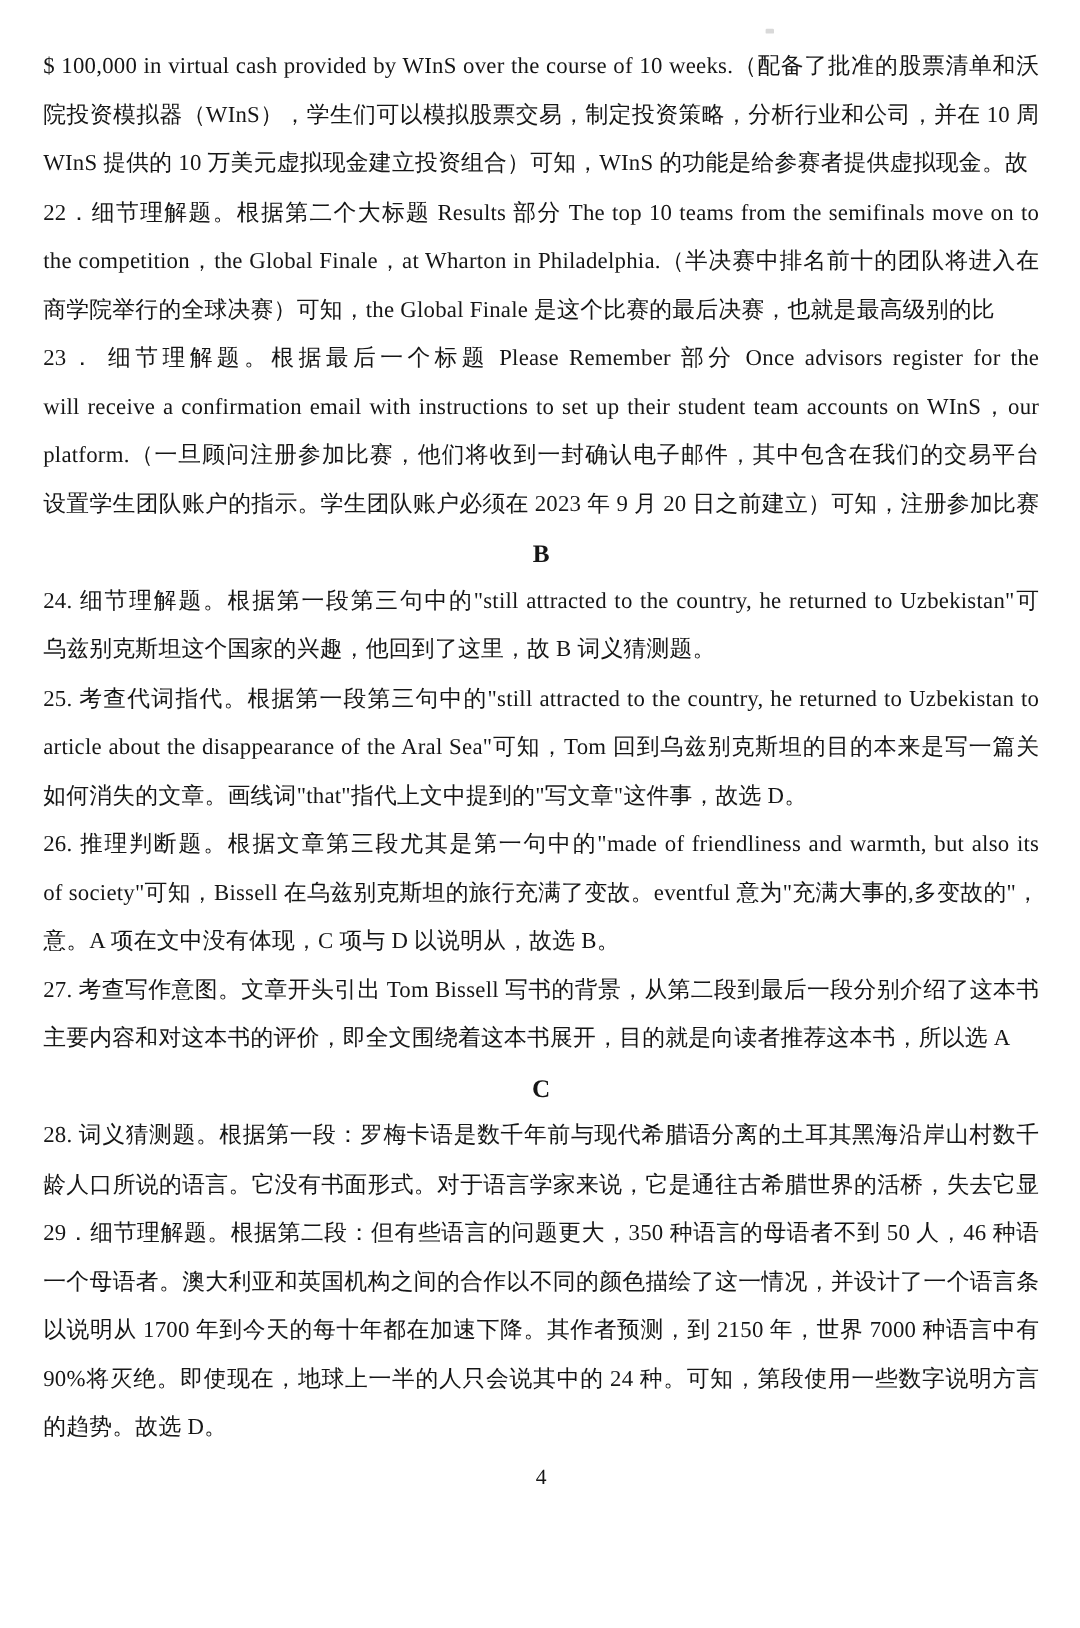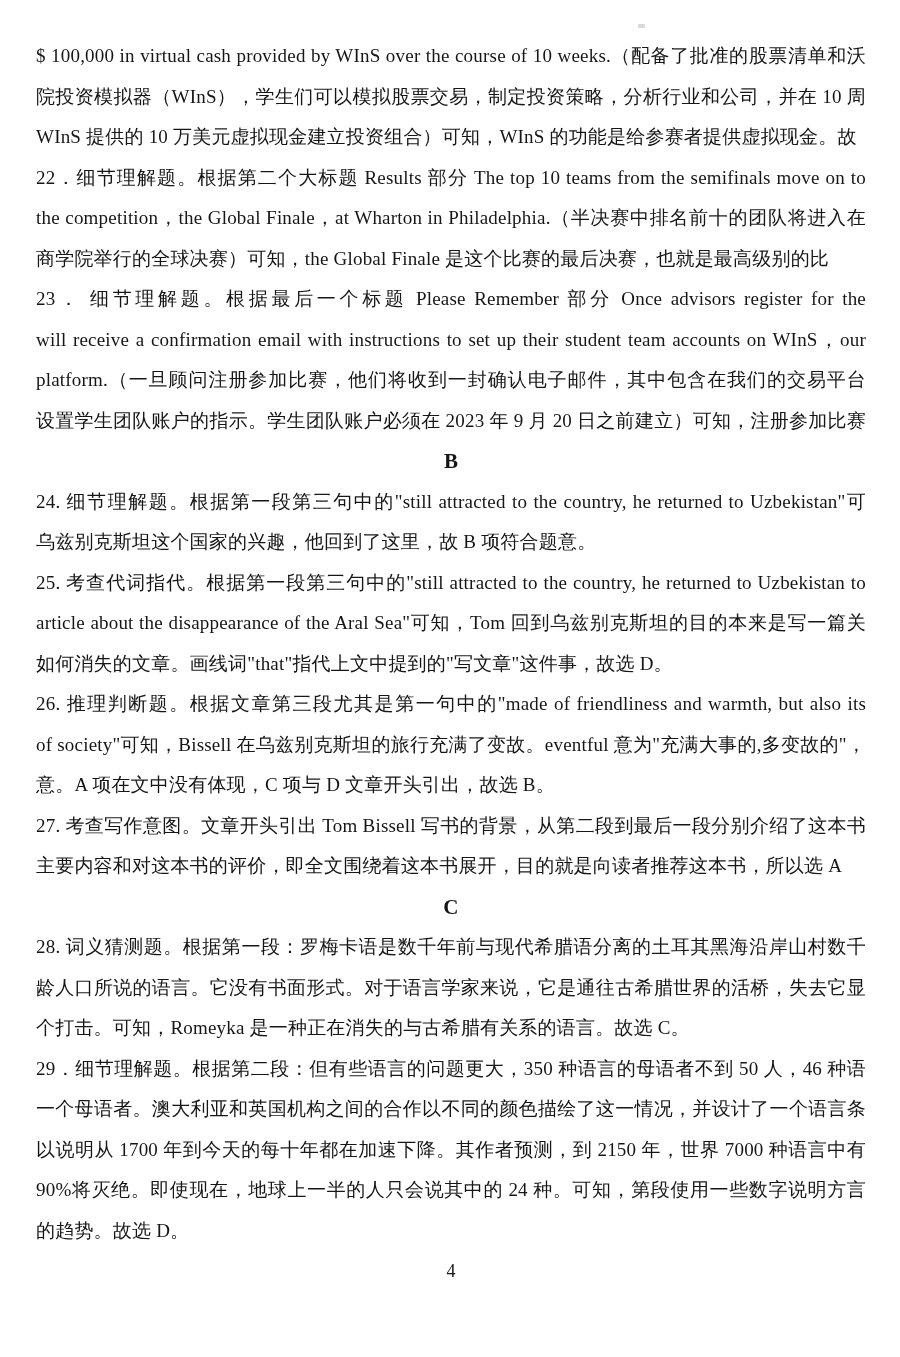--- a/index.html
+++ b/index.html
@@ -74,33 +74,32 @@
       <div class="line end">WInS 提供的 10 万美元虚拟现金建立投资组合）可知，WInS 的功能是给参赛者提供虚拟现金。故选 A。</div>
       <div class="line stretch">22．细节理解题。根据第二个大标题 Results 部分 The top 10 teams from the semifinals move on to the final of</div>
       <div class="line stretch">the competition，the Global Finale，at Wharton in Philadelphia.（半决赛中排名前十的团队将进入在费城沃顿</div>
       <div class="line end">商学院举行的全球决赛）可知，the Global Finale 是这个比赛的最后决赛，也就是最高级别的比赛。故选 B。</div>
       <div class="line stretch">23． 细节理解题。根据最后一个标题 Please Remember 部分 Once advisors register for the competition，they</div>
       <div class="line stretch">will receive a confirmation email with instructions to set up their student team accounts on WInS，our trading</div>
       <div class="line stretch">platform.（一旦顾问注册参加比赛，他们将收到一封确认电子邮件，其中包含在我们的交易平台 WInS 上</div>
       <div class="line stretch">设置学生团队账户的指示。学生团队账户必须在 2023 年 9 月 20 日之前建立）可知，注册参加比赛后，顾</div>
       <div class="line center">B</div>
       <div class="line stretch">24. 细节理解题。根据第一段第三句中的"still attracted to the country, he returned to Uzbekistan"可知，出于对</div>
-      <div class="line end">乌兹别克斯坦这个国家的兴趣，他回到了这里，故 B 项符合题意。</div>
+      <div class="line end">乌兹别克斯坦这个国家的兴趣，他回到了这里，故 B 词义猜测题。</div>
       <div class="line stretch">25. 考查代词指代。根据第一段第三句中的"still attracted to the country, he returned to Uzbekistan to write an</div>
       <div class="line stretch">article about the disappearance of the Aral Sea"可知，Tom 回到乌兹别克斯坦的目的本来是写一篇关于咸海是</div>
       <div class="line end">如何消失的文章。画线词"that"指代上文中提到的"写文章"这件事，故选 D。</div>
       <div class="line stretch">26. 推理判断题。根据文章第三段尤其是第一句中的"made of friendliness and warmth, but also its darker side</div>
       <div class="line stretch">of society"可知，Bissell 在乌兹别克斯坦的旅行充满了变故。eventful 意为"充满大事的,多变故的"，符合文</div>
-      <div class="line end">意。A 项在文中没有体现，C 项与 D 文章开头引出，故选 B。</div>
+      <div class="line end">意。A 项在文中没有体现，C 项与 D 以说明从，故选 B。</div>
       <div class="line stretch">27. 考查写作意图。文章开头引出 Tom Bissell 写书的背景，从第二段到最后一段分别介绍了这本书的概要、</div>
       <div class="line end">主要内容和对这本书的评价，即全文围绕着这本书展开，目的就是向读者推荐这本书，所以选 A 项。</div>
       <div class="line center">C</div>
       <div class="line stretch">28. 词义猜测题。根据第一段：罗梅卡语是数千年前与现代希腊语分离的土耳其黑海沿岸山村数千人的老</div>
       <div class="line stretch">龄人口所说的语言。它没有书面形式。对于语言学家来说，它是通往古希腊世界的活桥，失去它显然是一</div>
-      <div class="line end">个打击。可知，Romeyka 是一种正在消失的与古希腊有关系的语言。故选 C。</div>
       <div class="line stretch">29．细节理解题。根据第二段：但有些语言的问题更大，350 种语言的母语者不到 50 人，46 种语言只有</div>
       <div class="line stretch">一个母语者。澳大利亚和英国机构之间的合作以不同的颜色描绘了这一情况，并设计了一个语言条纹图，</div>
       <div class="line stretch">以说明从 1700 年到今天的每十年都在加速下降。其作者预测，到 2150 年，世界 7000 种语言中有 50%至</div>
       <div class="line stretch">90%将灭绝。即使现在，地球上一半的人只会说其中的 24 种。可知，第段使用一些数字说明方言快速消亡</div>
       <div class="line end">的趋势。故选 D。</div>
       <div class="page-number-line">4</div>
   </div>
 </div>
 
 </body></html>

